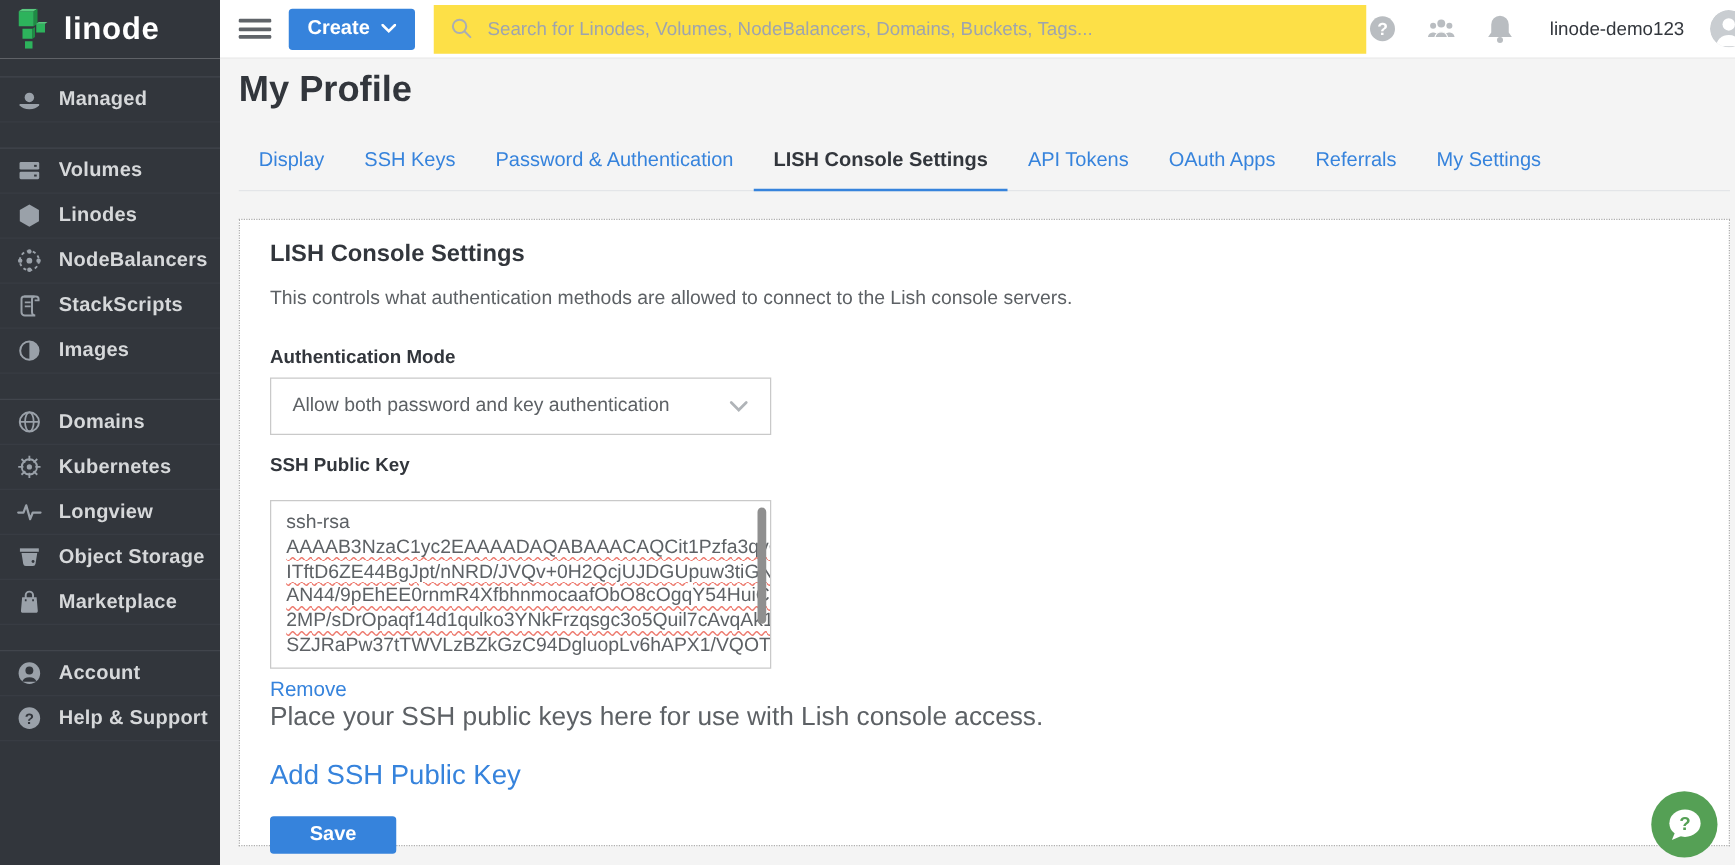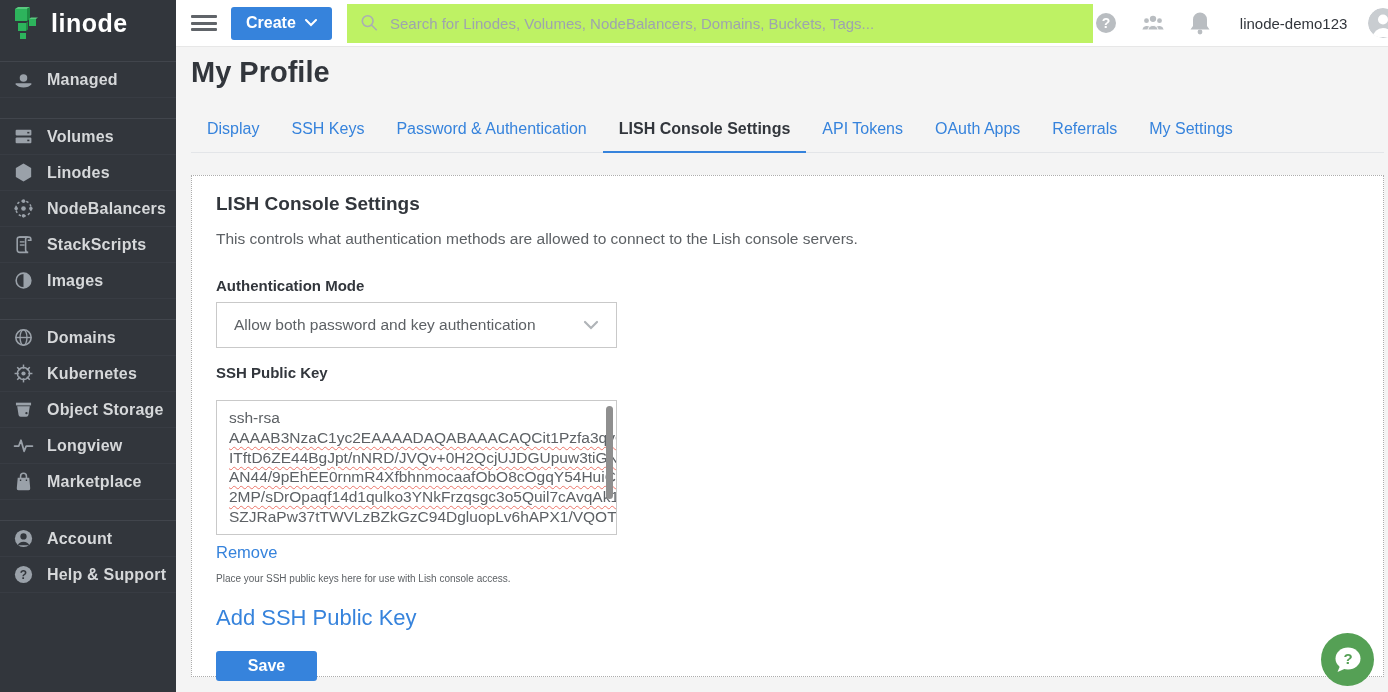--- a/index.html
+++ b/index.html
@@ -6,21 +6,21 @@
   html,body { width:1388px; height:692px; overflow:hidden; }
   body { font-family:"Liberation Sans", sans-serif; background:#f4f4f4; color:#32363c; position:relative; }
 
   
   .topbar { position:absolute; top:0; left:0; width:1388px; height:47px; background:#fff; display:flex; align-items:center; z-index:20; border-bottom:1px solid #e7e7e7; }
   .logo-block { width:176px; height:47px; background:#32363c; display:flex; align-items:center; gap:9px; padding-left:12px; flex:none; }
   .logo-word { color:#fff; font-size:25px; font-weight:bold; letter-spacing:0.5px; }
   .hamburger { margin-left:15px; width:26px; height:20px; display:flex; flex-direction:column; justify-content:space-between; padding:2px 0; cursor:pointer; flex:none; }
   .hamburger span { display:block; height:3px; background:#606469; border-radius:1px; }
   .create-btn { margin-left:14px; height:33px; background:#3683dc; color:#fff; border:none; border-radius:3px; font-size:16px; font-weight:bold; padding:0 15px; display:flex; align-items:center; gap:9px; cursor:pointer; flex:none; font-family:inherit; }
-  .searchbar { margin-left:15px; width:746px; height:39px; background:#bef264; display:flex; align-items:center; padding:0 13px; gap:11px; flex:none; }
+  .searchbar { margin-left:15px; width:746px; height:39px; background:#fde047; display:flex; align-items:center; padding:0 13px; gap:11px; flex:none; }
   .searchbar input { border:none; background:transparent; outline:none; font-size:15px; width:100%; font-family:inherit; color:#32363c; }
   .searchbar input::placeholder { color:#9ea4ae; }
   .topbar-right { margin-left:auto; display:flex; align-items:center; padding-right:16px; gap:21px; }
   .top-ico { width:26px; height:26px; display:flex; align-items:center; justify-content:center; cursor:pointer; }
   .username { font-size:15px; color:#32363c; margin-left:6px; white-space:nowrap; }
   .avatar { width:30px; height:30px; border-radius:50%; overflow:hidden; flex:none; }
 
   
   .sidebar { position:absolute; top:47px; left:0; width:176px; height:645px; background:#32363c; padding-top:14px; z-index:10; }
   .nav-group { border-top:1px solid #41454c; }
@@ -42,21 +42,21 @@
   .panel .desc { margin-top:15px; font-size:15.5px; color:#5d6165; }
   .field-label { display:block; margin-top:29px; font-size:15px; font-weight:bold; color:#32363c; }
   .select-box { margin-top:8px; width:401px; height:46px; background:#fff; border:1px solid #c9c9c9; display:flex; align-items:center; justify-content:space-between; padding:0 17px; cursor:pointer; }
   .select-box .val { font-size:15.5px; color:#5d6165; }
   .keybox { margin-top:19px; width:401px; height:135px; border:1px solid #c9c9c9; background:#fff; padding:7px 16px 0 12px; position:relative; overflow:hidden; font-size:15.5px; line-height:19.8px; color:#5d6165; cursor:text; }
   .keyline { white-space:nowrap; }
   .keyline.sq { text-decoration:underline; text-decoration-style:wavy; text-decoration-color:rgba(231,76,60,.75); text-decoration-thickness:1px; text-underline-offset:3px; }
   .thumb { position:absolute; top:5px; right:3px; width:7px; height:93px; background:#8f8f8f; border-radius:4px; }
   .link { color:#3683dc; cursor:pointer; }
   .remove-link { display:inline-block; margin-top:8px; font-size:16.5px; }
-  .key-help { margin-top:11px; font-size:10px; color:#5d6165; }
+  .key-help { font-size:21px; color:#5d6165; }
   .add-link { display:inline-block; margin-top:21px; font-size:22px; }
   .save-btn { display:block; margin-top:20px; width:101px; height:30px; background:#3683dc; color:#fff; border:none; border-radius:3px; font-size:16px; font-weight:bold; cursor:pointer; font-family:inherit; }
 
   
   .chat-fab { position:absolute; right:14px; bottom:6px; width:53px; height:53px; border-radius:50%; background:#55a055; display:flex; align-items:center; justify-content:center; cursor:pointer; z-index:30; }
 </style>
 </head>
 <body>
 
 <div class="topbar">
@@ -223,34 +223,34 @@
               <line x1="16" y1="4" x2="13.2" y2="6.8"></line>
               <line x1="6.8" y1="13.2" x2="4" y2="16"></line>
             </g>
           </svg>
       </span>
       <span class="lbl">Kubernetes</span>
     </div>
     <div class="nav-item">
       <span class="nav-ico">
         <svg width="21" height="21" viewBox="0 0 20 20">
+            <polyline points="1.5,10.5 5.5,10.5 7.6,5 10.6,15.5 12.6,10.5 18.5,10.5" fill="none" stroke="#9aa1a9" stroke-width="1.7" stroke-linejoin="round" stroke-linecap="round"></polyline>
+          </svg>
+      </span>
+      <span class="lbl">Longview</span>
+    </div>
+    <div class="nav-item">
+      <span class="nav-ico">
+        <svg width="21" height="21" viewBox="0 0 20 20">
             <rect x="2.8" y="3.5" width="14.4" height="2.6" fill="#9aa1a9"></rect>
             <path d="M4 7 h12 l-1.3 8.3 a2 2 0 0 1 -2 1.7 h-5.4 a2 2 0 0 1 -2 -1.7 z" fill="#9aa1a9"></path>
             <circle cx="12.8" cy="13.5" r="1.1" fill="#32363c"></circle>
           </svg>
       </span>
       <span class="lbl">Object Storage</span>
-    </div>
-    <div class="nav-item">
-      <span class="nav-ico">
-        <svg width="21" height="21" viewBox="0 0 20 20">
-            <polyline points="1.5,10.5 5.5,10.5 7.6,5 10.6,15.5 12.6,10.5 18.5,10.5" fill="none" stroke="#9aa1a9" stroke-width="1.7" stroke-linejoin="round" stroke-linecap="round"></polyline>
-          </svg>
-      </span>
-      <span class="lbl">Longview</span>
     </div>
     <div class="nav-item">
       <span class="nav-ico">
         <svg width="21" height="21" viewBox="0 0 20 20">
             <path d="M4.5 6.5 h11 l0.9 10 a1.6 1.6 0 0 1 -1.6 1.8 h-9.6 a1.6 1.6 0 0 1 -1.6 -1.8 z" fill="#9aa1a9"></path>
             <path d="M7.2 7 V5 a2.8 2.8 0 0 1 5.6 0 v2" fill="none" stroke="#9aa1a9" stroke-width="1.5"></path>
             <path d="M7.2 9.5 V8 M12.8 9.5 V8" stroke="#32363c" stroke-width="1.3"></path>
           </svg>
       </span>
       <span class="lbl">Marketplace</span>

